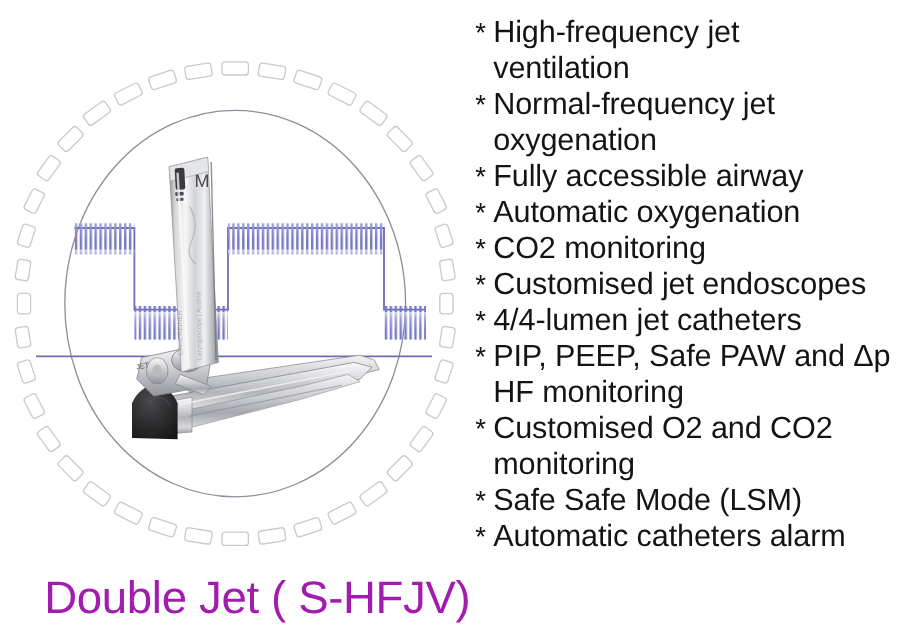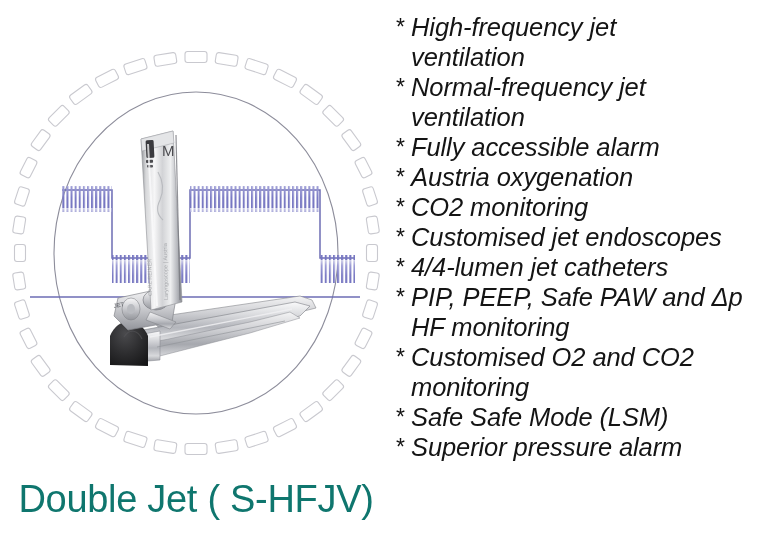--- a/index.html
+++ b/index.html
@@ -53,33 +53,32 @@
     flex: 0 0 auto;
     width: 15px;
     text-align: left;
     font-size: 23px;
     line-height: 30px;
     color: #141414;
   }
   .feature-text {
     flex: 1 1 auto;
     white-space: pre-line;
-    font-style: italic;
   }
 
   
   #caption {
     position: absolute;
     left: 0;
     top: 473px;
     width: 392px;
-    text-align: center;
+    text-align: right;
     font-size: 38px;
     line-height: 52px;
-    color: #0f766e;
+    color: #a21caf;
     letter-spacing: -0.3px;
     white-space: nowrap;
   }
 </style>
 </head>
 <body>
 
 <div id="page">
 
   <div id="illustration">
@@ -319,29 +318,29 @@
 
   <div id="feature-list">
     <div class="feature-row">
       <span class="feature-bullet">*</span>
       <span class="feature-text">High-frequency jet
 ventilation</span>
     </div>
     <div class="feature-row">
       <span class="feature-bullet">*</span>
       <span class="feature-text">Normal-frequency jet
-ventilation</span>
-    </div>
-    <div class="feature-row">
-      <span class="feature-bullet">*</span>
-      <span class="feature-text">Fully accessible alarm</span>
-    </div>
-    <div class="feature-row">
-      <span class="feature-bullet">*</span>
-      <span class="feature-text">Austria oxygenation</span>
+oxygenation</span>
+    </div>
+    <div class="feature-row">
+      <span class="feature-bullet">*</span>
+      <span class="feature-text">Fully accessible airway</span>
+    </div>
+    <div class="feature-row">
+      <span class="feature-bullet">*</span>
+      <span class="feature-text">Automatic oxygenation</span>
     </div>
     <div class="feature-row">
       <span class="feature-bullet">*</span>
       <span class="feature-text">CO2 monitoring</span>
     </div>
     <div class="feature-row">
       <span class="feature-bullet">*</span>
       <span class="feature-text">Customised jet endoscopes</span>
     </div>
     <div class="feature-row">
@@ -357,19 +356,19 @@
       <span class="feature-bullet">*</span>
       <span class="feature-text">Customised O2 and CO2
 monitoring</span>
     </div>
     <div class="feature-row">
       <span class="feature-bullet">*</span>
       <span class="feature-text">Safe Safe Mode (LSM)</span>
     </div>
     <div class="feature-row">
       <span class="feature-bullet">*</span>
-      <span class="feature-text">Superior pressure alarm</span>
+      <span class="feature-text">Automatic catheters alarm</span>
     </div>
   </div>
 
   <div id="caption">Double Jet ( S-HFJV)</div>
 
 </div>
 
 </body></html>

